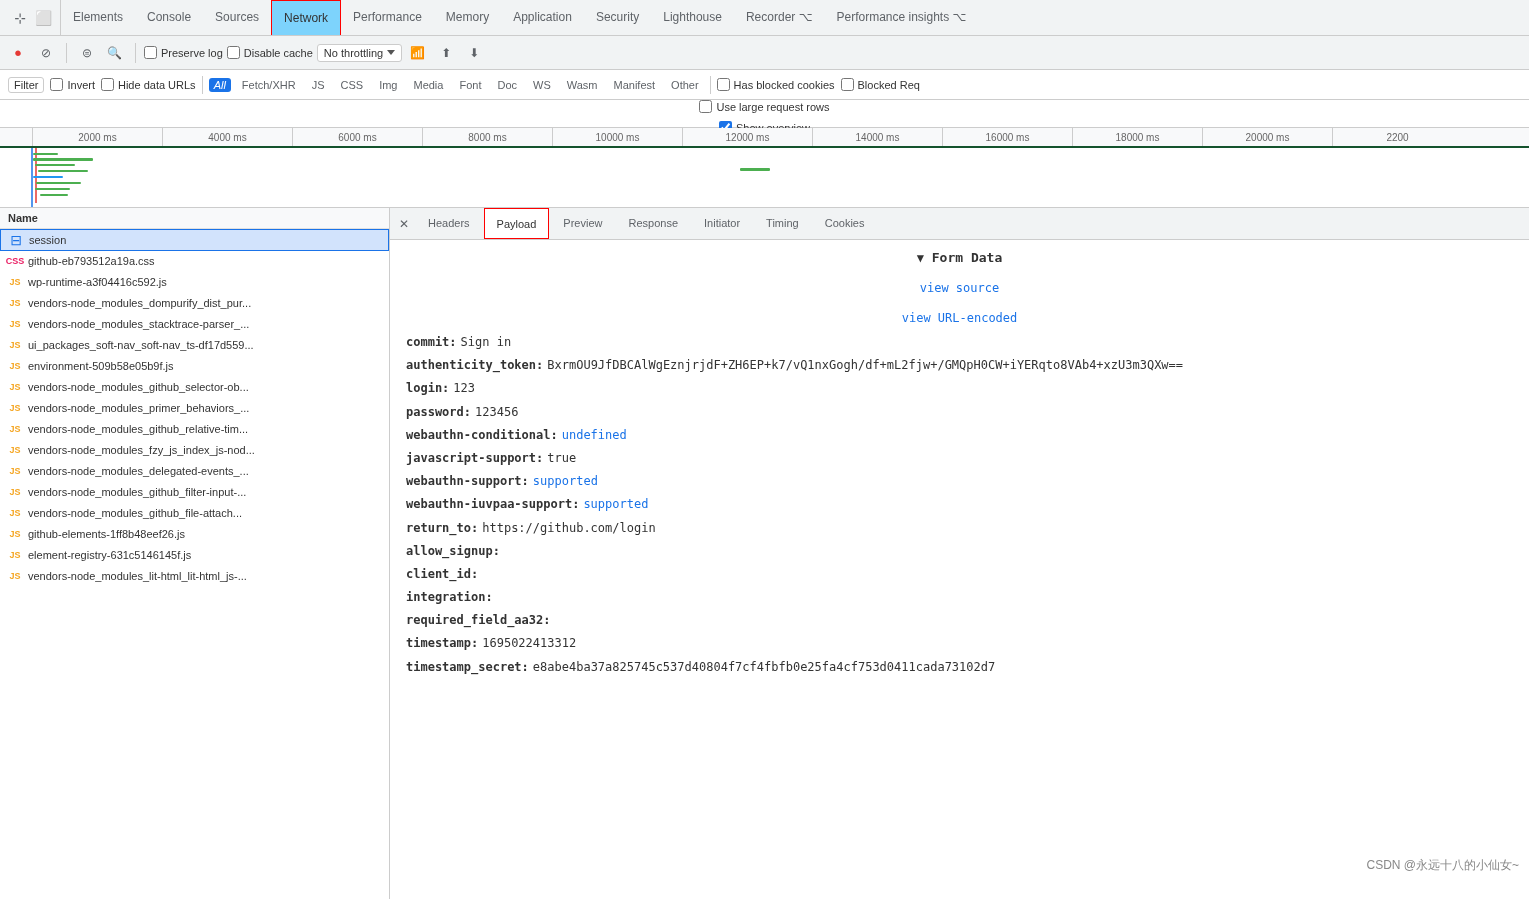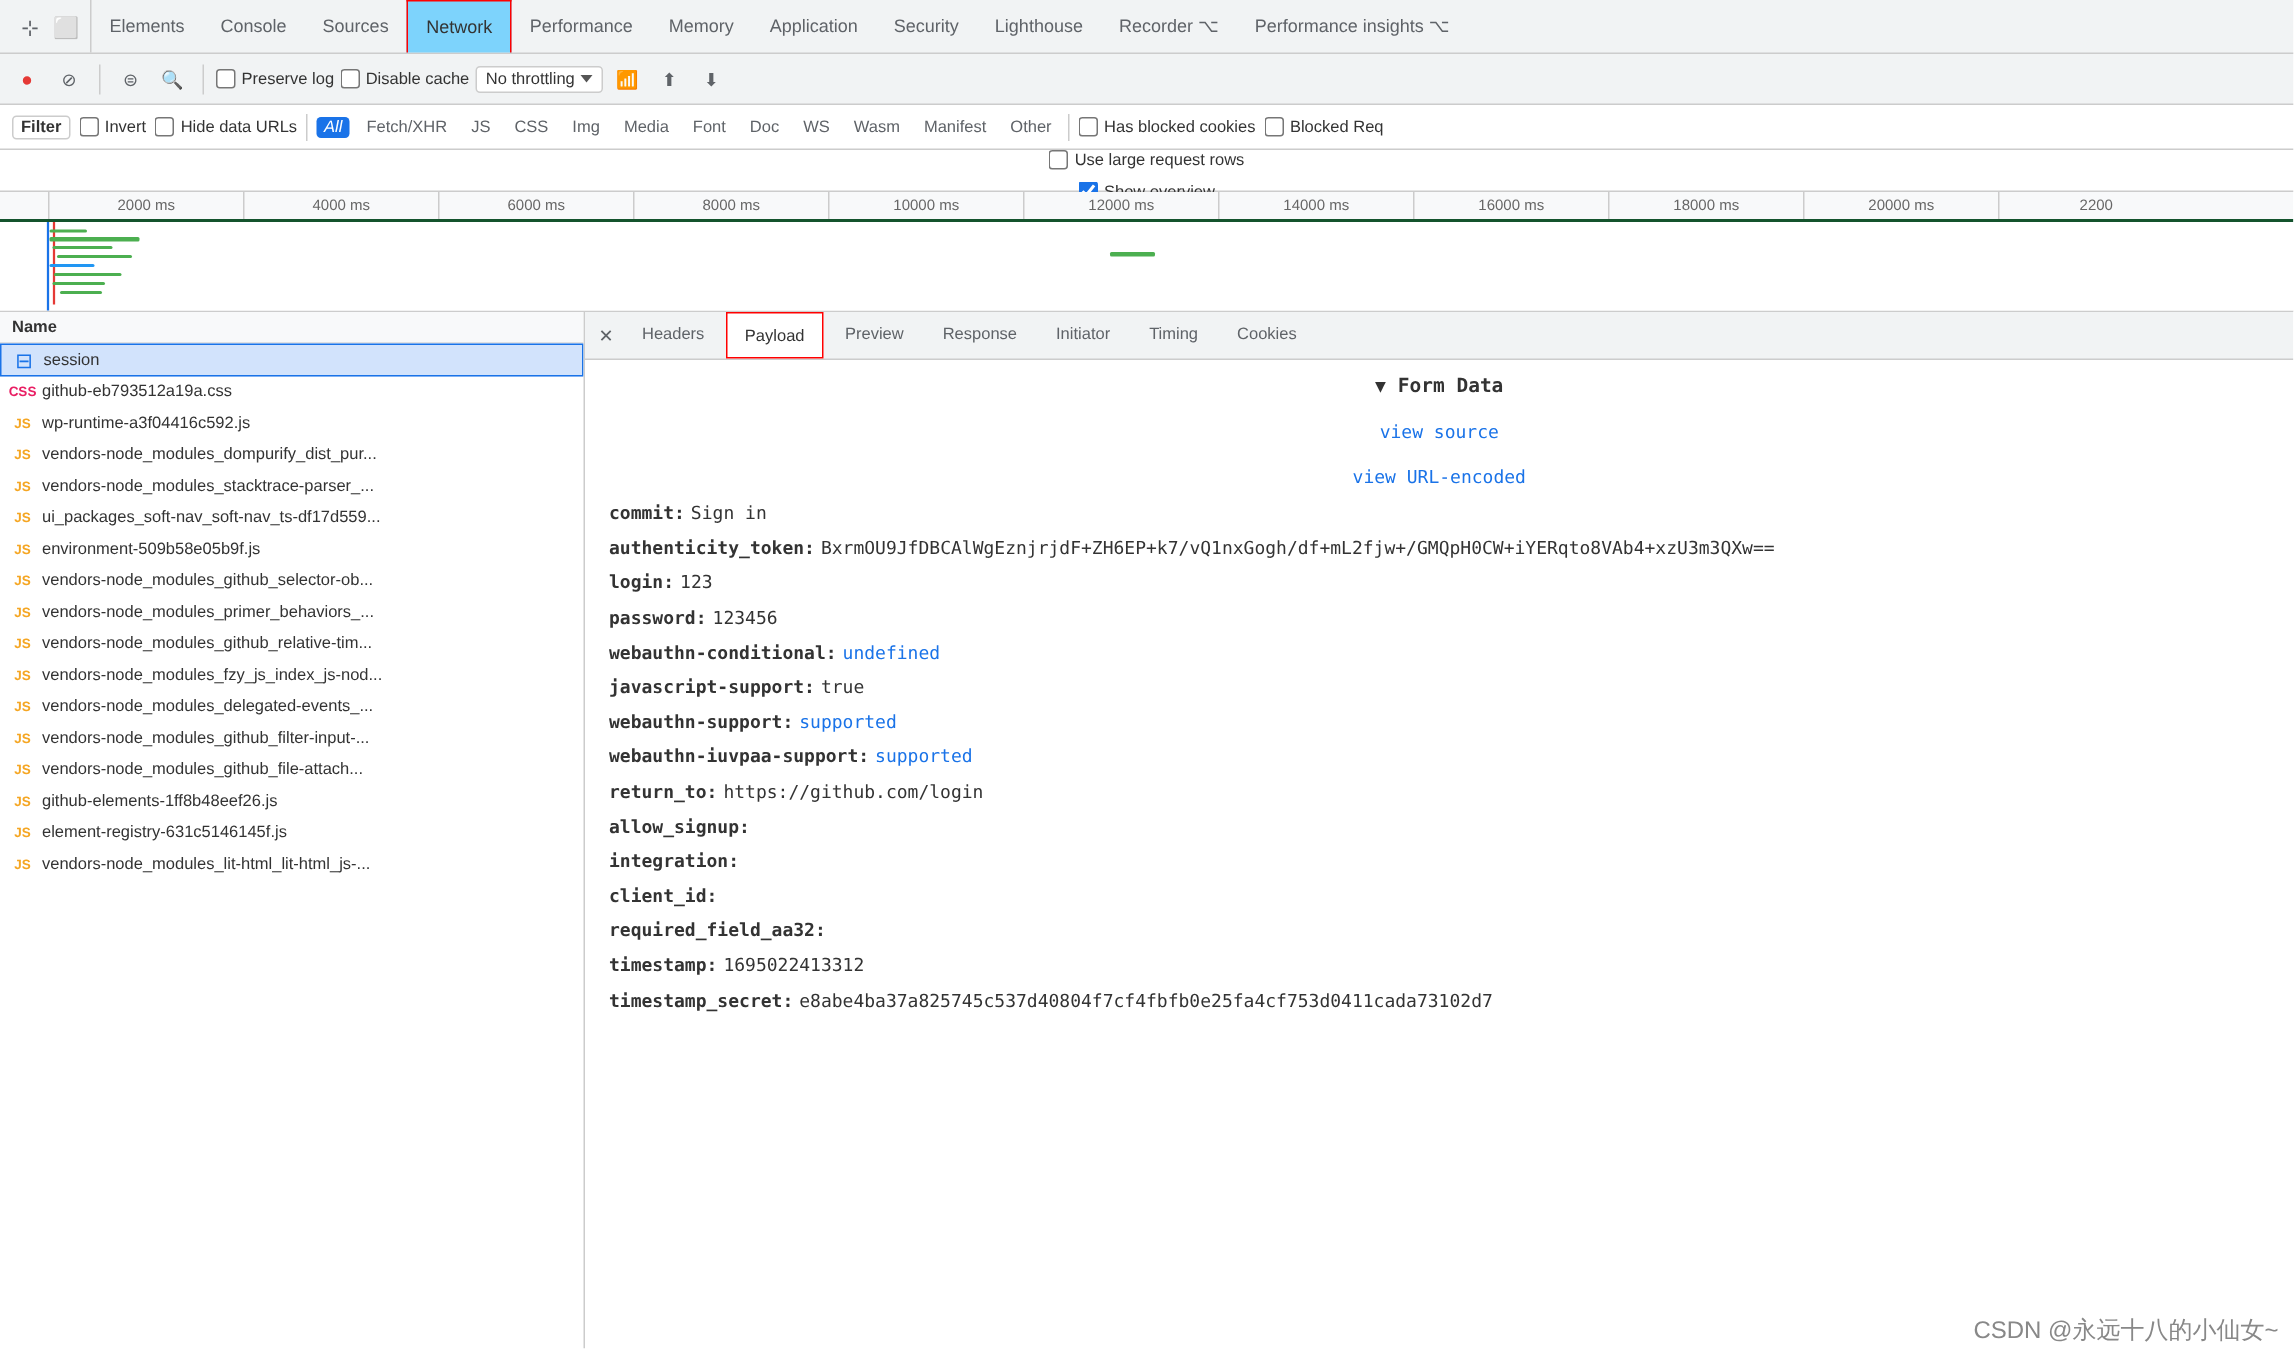--- a/index.html
+++ b/index.html
@@ -78,21 +78,21 @@
       align-items: center;
       border-bottom: 1px solid #ccc;
       height: 30px;
       padding: 0 8px;
       gap: 6px;
       background: #fff;
       font-size: 11px;
     }
     .filter-input-wrap {
       display: flex; align-items: center; border: 1px solid #ccc; border-radius: 3px;
-      padding: 1px 5px; gap: 3px; background: #fff; font-weight: bold;
+      padding: 1px 5px; gap: 3px; background: #fff;
     }
     .filter-type-btn {
       padding: 1px 5px; border-radius: 3px; cursor: pointer; font-size: 11px;
       color: #5f6368;
     }
     .filter-type-btn.active { background: #1a73e8; color: #fff; font-style: italic; }
     .filter-separator { width: 1px; background: #ccc; height: 18px; }
 
     
     .options-row {
@@ -253,23 +253,23 @@
     .form-data-value.blue { color: #1a73e8; }
 
     
     ::-webkit-scrollbar { width: 8px; height: 8px; }
     ::-webkit-scrollbar-track { background: #f1f1f1; }
     ::-webkit-scrollbar-thumb { background: #c0c0c0; border-radius: 4px; }
 
     
     .watermark {
       position: fixed;
-      bottom: 2px;
+      bottom: 26px;
       right: 10px;
-      font-size: 16px;
+      font-size: 12px;
       color: #888;
       pointer-events: none;
     }
 
     .chevron-down {
       display: inline-block;
       width: 0; height: 0;
       border-left: 4px solid transparent;
       border-right: 4px solid transparent;
       border-top: 5px solid #555;
@@ -550,28 +550,28 @@
       </div>
       <div class="form-data-row">
         <span class="form-data-key">return_to:</span>
         <span class="form-data-value">https://github.com/login</span>
       </div>
       <div class="form-data-row">
         <span class="form-data-key">allow_signup:</span>
         <span class="form-data-value"></span>
       </div>
       <div class="form-data-row">
+        <span class="form-data-key">client_id:</span>
+        <span class="form-data-value"></span>
+      </div>
+      <div class="form-data-row">
         <span class="form-data-key">integration:</span>
         <span class="form-data-value"></span>
       </div>
       <div class="form-data-row">
-        <span class="form-data-key">client_id:</span>
-        <span class="form-data-value"></span>
-      </div>
-      <div class="form-data-row">
         <span class="form-data-key">required_field_aa32:</span>
         <span class="form-data-value"></span>
       </div>
       <div class="form-data-row">
         <span class="form-data-key">timestamp:</span>
         <span class="form-data-value">1695022413312</span>
       </div>
       <div class="form-data-row">
         <span class="form-data-key">timestamp_secret:</span>
         <span class="form-data-value">e8abe4ba37a825745c537d40804f7cf4fbfb0e25fa4cf753d0411cada73102d7</span>

